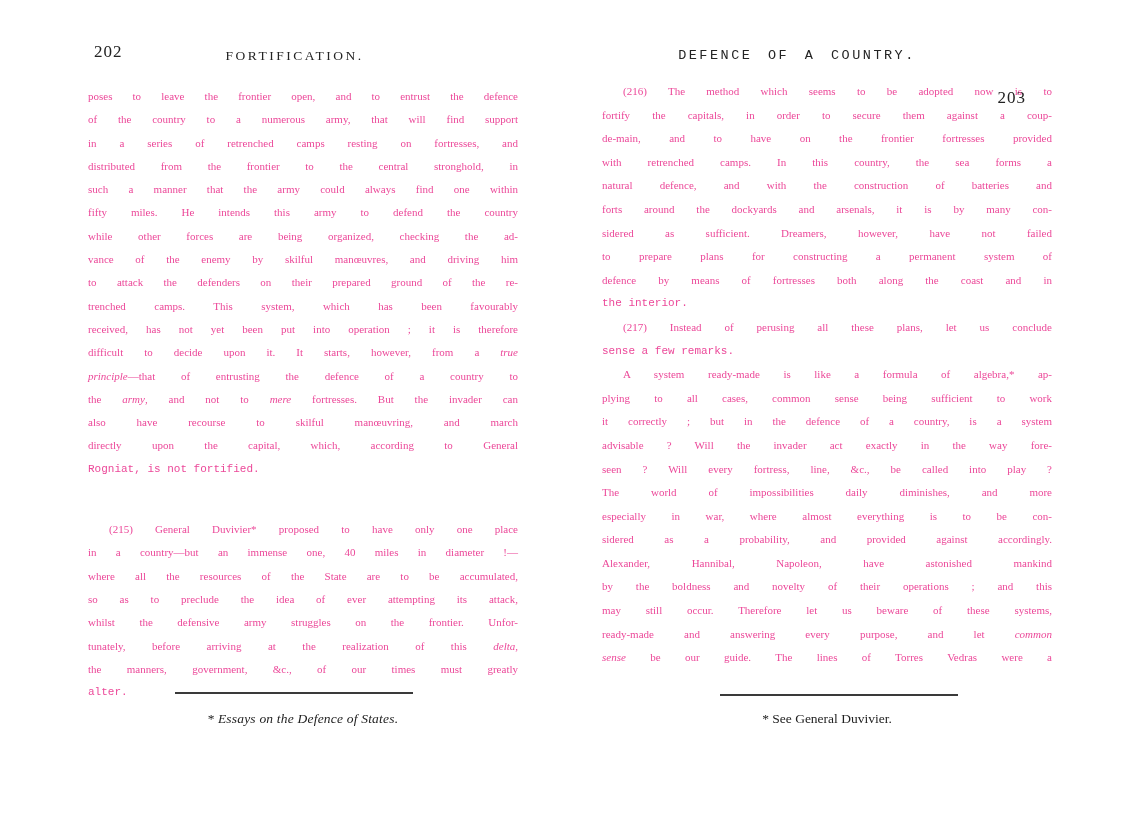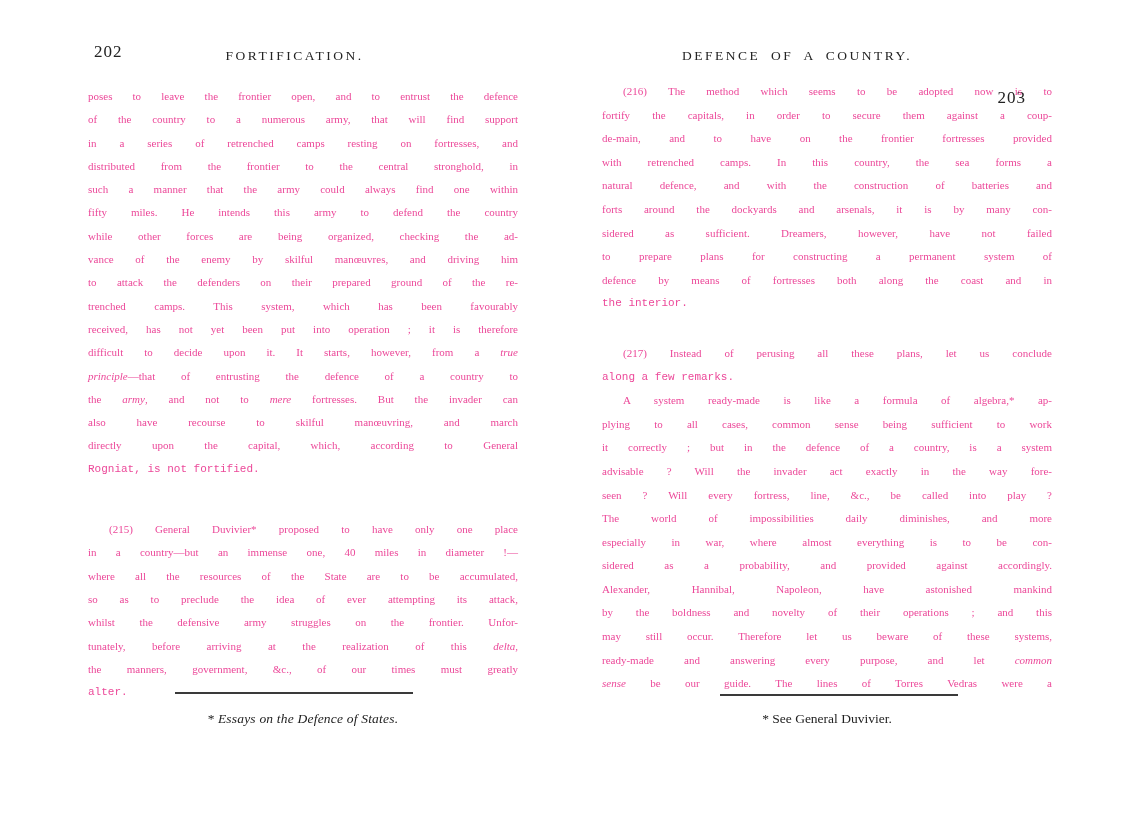--- a/index.html
+++ b/index.html
@@ -24,40 +24,40 @@
     font-size: 17px; letter-spacing: 1px; color: #222;
   }
   .page.left  .pagenum { left: 6px; }
   .page.right .pagenum { right: 26px; top: 0; margin-top: 48px; }
   .running-title {
     position: absolute; top: 8px; left: 0; right: 17px;
     text-align: center;
     font-size: 13.5px; letter-spacing: 2.5px; word-spacing: 5px;
     color: #242424;
   }
-  .page.right .running-title { right: 60px; }
+  .page.right .running-title { right: 60px; font-family: Liberation Mono, monospace; }
 
   .body-block { position: absolute; left: 0; right: 0; }
   .page.left  .body-block { top: 45px; }
   .page.right .body-block { top: 40px; }
 
   .para { margin: 0; }
   .para .line {
     text-align: justify;
     text-align-last: justify;
     font-size: 11px;
     color: #ec4899;
     white-space: normal;
   }
   .page.left  .para .line { line-height: 23.3px; }
   .page.right .para .line { line-height: 23.6px; }
   .para.indent .line:first-child { text-indent: 21px; }
   .para.no-justify-last .line:last-child { text-align-last: left; font-family: Liberation Mono, monospace; }
   .para.gap-lg { margin-top: 37px; }
-  .para.gap-md { margin-top: 26px; }
+  .para.gap-md { }
 
   .footnote-rule {
     position: absolute; height: 0;
     border-top: 2px solid #3a3a3a;
   }
   .page.left  .footnote-rule { top: 652px; left: 87px;  width: 238px; }
   .page.right .footnote-rule { top: 654px; left: 118px; width: 238px; }
 
   .footnote {
     position: absolute; left: 0; right: 0;
@@ -127,21 +127,21 @@
           <div class="line">with retrenched camps.  In this country, the sea forms a</div>
           <div class="line">natural defence, and with the construction of batteries and</div>
           <div class="line">forts around the dockyards and arsenals, it is by many con-</div>
           <div class="line">sidered as sufficient.  Dreamers, however, have not failed</div>
           <div class="line">to prepare plans for constructing a permanent system of</div>
           <div class="line">defence by means of fortresses both along the coast and in</div>
           <div class="line">the interior.</div>
         </div>
       <div class="para indent no-justify-last gap-md">
           <div class="line">(217)  Instead of perusing all these plans, let us conclude</div>
-          <div class="line">along a few remarks.</div>
+          <div class="line">sense a few remarks.</div>
         </div>
       <div class="para indent">
           <div class="line">A system ready-made is like a formula of algebra,* ap-</div>
           <div class="line">plying to all cases, common sense being sufficient to work</div>
           <div class="line">it correctly ; but in the defence of a country, is a system</div>
           <div class="line">advisable ?  Will the invader act exactly in the way fore-</div>
           <div class="line">seen ?  Will every fortress, line, &amp;c., be called into play ?</div>
           <div class="line">The world of impossibilities daily diminishes, and more</div>
           <div class="line">especially in war, where almost everything is to be con-</div>
           <div class="line">sidered as a probability, and provided against accordingly.</div>

